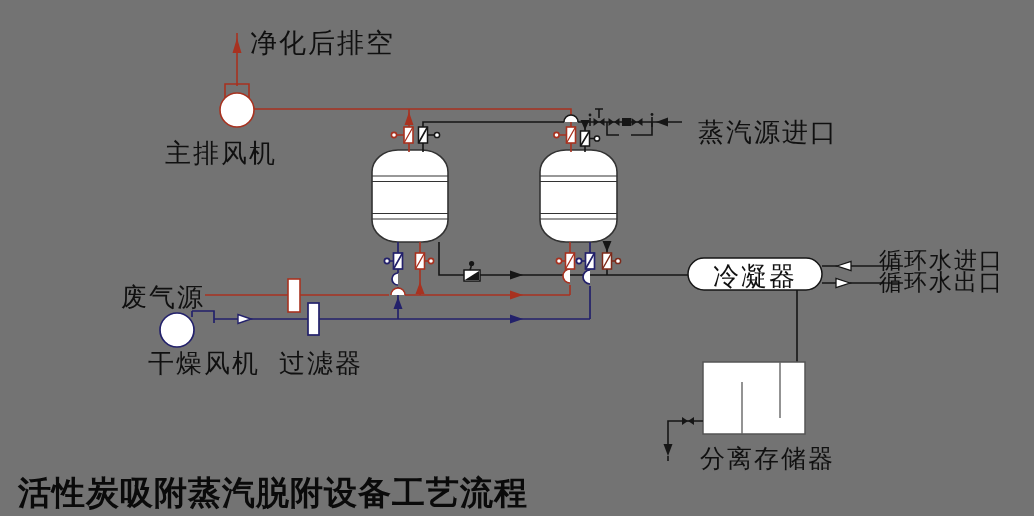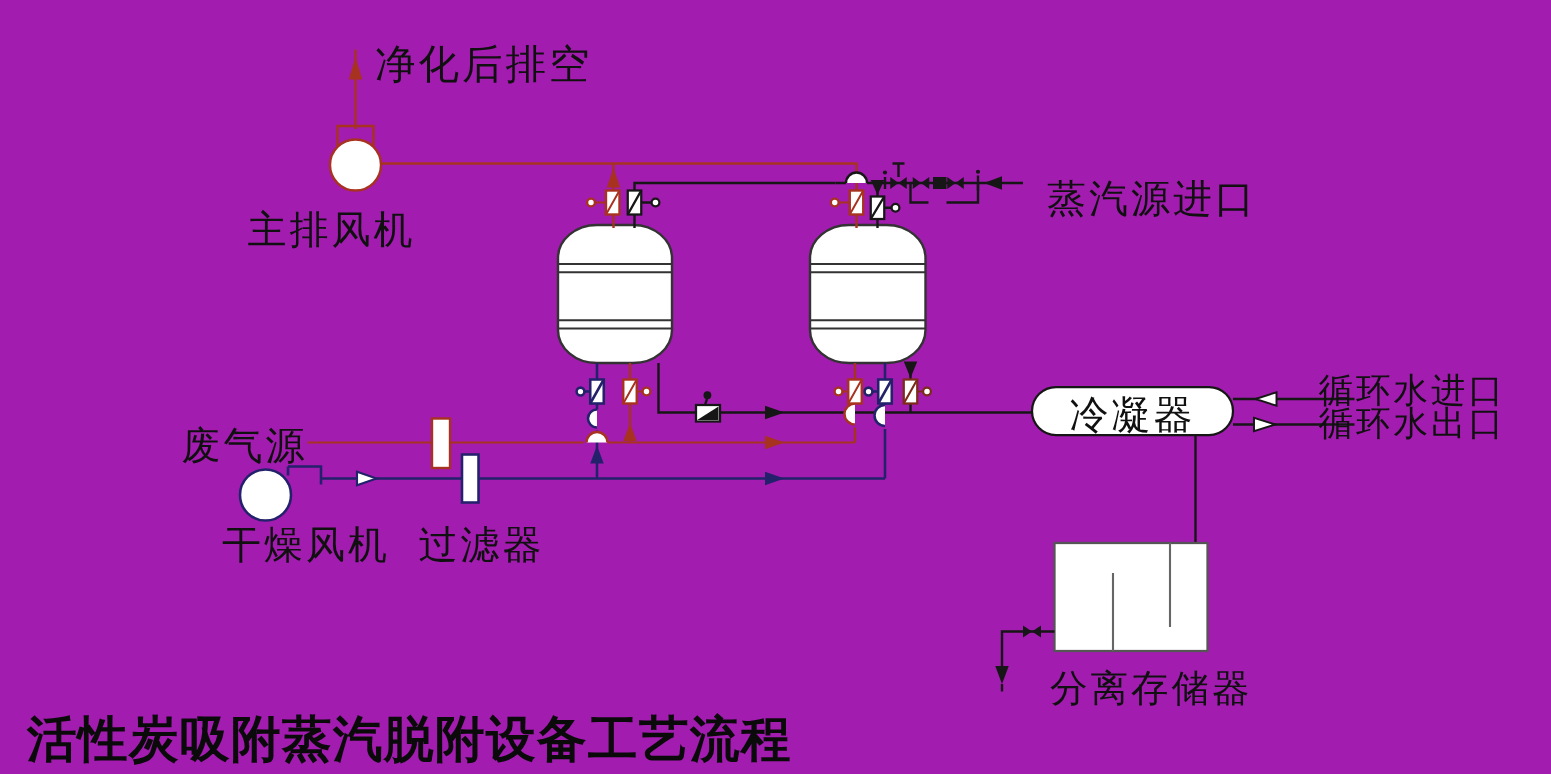--- a/index.html
+++ b/index.html
@@ -1,16 +1,16 @@
 <!DOCTYPE html>
 <html style="--exhaust_red: #a83220; --air_blue: #23216b; --steam_black: #161616;"><head>
 <meta charset="utf-8">
 <style>
   html,body{margin:0;padding:0;background:#fff;}
-  .canvas{position:relative;width:1034px;height:516px;background:#a21caf;overflow:hidden;}
+  .canvas{position:relative;width:1034px;height:516px;background:#737373;overflow:hidden;}
   svg{position:absolute;left:0;top:0;}
   .red-line{stroke:var(--exhaust_red);fill:none;stroke-width:1.6;}
   .red-thin{stroke:var(--exhaust_red);fill:none;stroke-width:1.3;}
   .blue-line{stroke:var(--air_blue);fill:none;stroke-width:1.7;}
   .black-line{stroke:var(--steam_black);fill:none;stroke-width:1.6;}
   .gray-line{stroke:#666;fill:none;stroke-width:1.4;}
   .hump-red{stroke:var(--exhaust_red);fill:#fff;stroke-width:1.6;}
   .hump-blue{stroke:var(--air_blue);fill:#fff;stroke-width:1.7;}
   .hump-black{stroke:var(--steam_black);fill:#fff;stroke-width:1.6;}
   .wshape-red{fill:#fff;stroke:var(--exhaust_red);stroke-width:1.6;}

